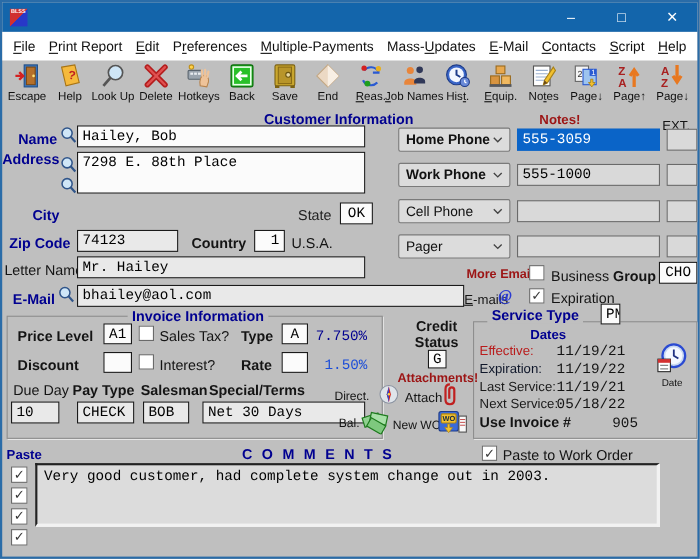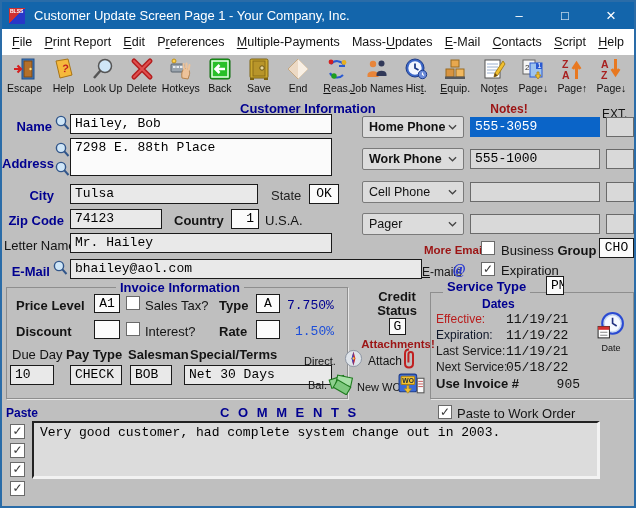--- a/index.html
+++ b/index.html
@@ -56,21 +56,20 @@
              border-right:3px solid #f2f2f2; border-bottom:3px solid #f2f2f2;
              font:13px "Liberation Mono",monospace; padding:2px 6px; white-space:pre-wrap; color:#000; }
 </style>
 </head>
 <body>
 
 <div class="window" id="root">
 
   <div class="titlebar">
     <div class="app-icon">BLSS</div>
-    <div class="title-text">Customer Update Screen Page 1 - Your Company, Inc.</div>
     <div class="win-controls">
       <div class="win-btn">–</div>
       <div class="win-btn">□</div>
       <div class="win-btn close">×</div>
     </div>
   </div>
 
   <div class="menubar" id="menubar">
       <span class="menu-item"><u>F</u>ile</span>
       <span class="menu-item"><u>P</u>rint Report</span>
@@ -231,33 +230,32 @@
 
   <div class="lbl navy" style="left:238px;top:99px">Customer Information</div>
 
   <div class="lbl navy" style="left:0;top:117px;width:50px;text-align:right">Name</div>
   <span class="icon" style="left:52px;top:113px"><svg width="16" height="16" viewBox="0 0 16 16">
         <circle cx="7" cy="6" r="4.6" fill="#cfe6f7" stroke="#30558a" stroke-width="1.4"></circle>
         <line x1="10.2" y1="9.2" x2="14.5" y2="14" stroke="#30558a" stroke-width="2"></line>
       </svg></span>
   <div class="inp white" style="left:68px;top:112px;width:262px;height:20px">Hailey, Bob</div>
 
-  <div class="lbl navy" style="left:0;top:154px;width:50px;text-align:left">Address</div>
+  <div class="lbl navy" style="left:0;top:135px;width:50px;text-align:left">Address</div>
   <span class="icon" style="left:52px;top:140px"><svg width="16" height="16" viewBox="0 0 16 16">
         <circle cx="7" cy="6" r="4.6" fill="#cfe6f7" stroke="#30558a" stroke-width="1.4"></circle>
         <line x1="10.2" y1="9.2" x2="14.5" y2="14" stroke="#30558a" stroke-width="2"></line>
       </svg></span>
   <span class="icon" style="left:52px;top:159px"><svg width="16" height="16" viewBox="0 0 16 16">
         <circle cx="7" cy="6" r="4.6" fill="#cfe6f7" stroke="#30558a" stroke-width="1.4"></circle>
         <line x1="10.2" y1="9.2" x2="14.5" y2="14" stroke="#30558a" stroke-width="2"></line>
       </svg></span>
   <div class="inp white" style="left:68px;top:136px;width:262px;height:38px">7298 E. 88th Place</div>
 
   <div class="lbl navy" style="left:0;top:186px;width:52px;text-align:right">City</div>
-  <div class="inp" style="left:68px;top:182px;width:188px;height:20px">Tulsa</div>
   <div class="lbl" style="left:269px;top:186px;color:#222">State</div>
   <div class="inp white" style="left:307px;top:182px;width:30px;height:20px;text-align:center">OK</div>
 
   <div class="lbl navy" style="left:0;top:211px;width:62px;text-align:right">Zip Code</div>
   <div class="inp" style="left:68px;top:207px;width:92px;height:20px">74123</div>
   <div class="lbl bold" style="left:172px;top:211px">Country</div>
   <div class="inp white" style="left:229px;top:207px;width:28px;height:20px;text-align:right">1</div>
   <div class="lbl" style="left:263px;top:211px">U.S.A.</div>
 
   <div class="lbl" style="left:2px;top:236px">Letter Name</div>

